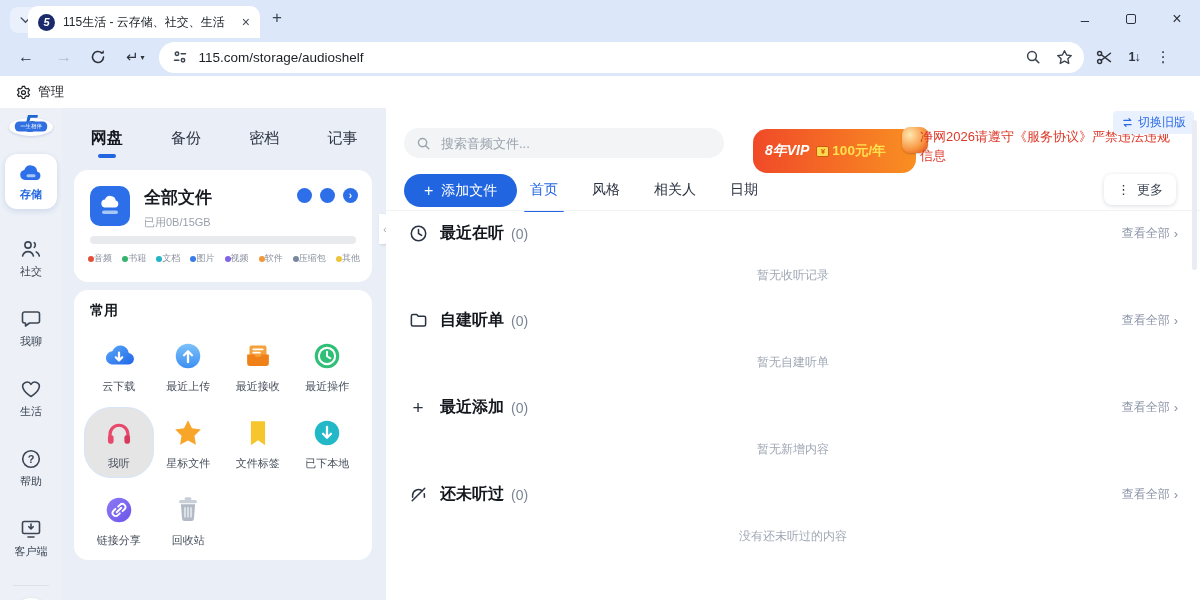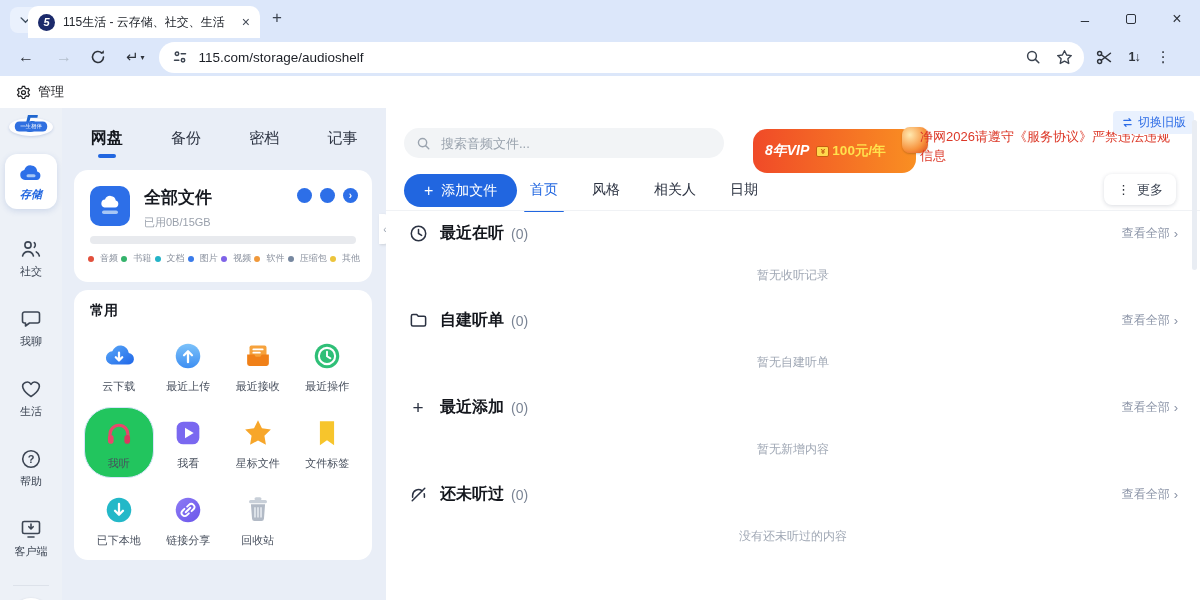--- a/index.html
+++ b/index.html
@@ -38,21 +38,21 @@
   .app{position:absolute;left:0;top:108px;width:1200px;height:492px;background:#fff;}
 
   
   .rail{position:absolute;left:0;top:0;width:62px;height:492px;background:#edf1f7;display:flex;flex-direction:column;align-items:center;}
   .logo{margin-top:10px;width:44px;height:44px;border-radius:50%;background:#fdfdfe;box-shadow:0 1px 3px rgba(40,80,160,.2);position:relative;display:flex;align-items:center;justify-content:center;}
   .logo .five{color:#1f66cf;font-size:24px;font-weight:700;font-style:italic;line-height:1;margin-top:-6px;}
   .logo .cap{position:absolute;bottom:4px;left:4px;right:4px;background:#2f6fe0;color:#fff;font-size:6px;text-align:center;border-radius:5px;padding:1px 0;transform:scale(.9);}
   .ritem{width:52px;display:flex;flex-direction:column;align-items:center;gap:3px;color:#3d4654;margin-top:28px;}
   .ritem .rlabel{font-size:11px;}
   .ritem.active{background:#fff;border-radius:12px;box-shadow:0 2px 6px rgba(60,100,180,.18);padding:8px 0 7px;margin-top:18px;color:#2166e0;}
-  .ritem.active .rlabel{color:#2166e0;font-weight:700;font-style:italic;}
+  .ritem.active .rlabel{color:#2166e0;font-weight:700;}
   .rail-div{width:36px;border-top:1px solid #dde2ea;margin-top:26px;}
   .avatar-wrap{position:relative;margin-top:12px;}
   .avatar{width:40px;height:40px;border-radius:50%;background:radial-gradient(circle at 35% 28%,#fbe39b 0%,#f2b35e 38%,#c96a3a 66%,#7e4126 100%);border:2px solid #fff;box-shadow:0 1px 3px rgba(0,0,0,.2);}
 
   
   .panel{position:absolute;left:62px;top:0;width:324px;height:492px;background:#e9eef7;}
   .ptabs{position:absolute;left:0;top:8px;width:324px;height:44px;display:flex;justify-content:space-around;align-items:center;padding:0 10px;gap:11px;}
   .ptab{font-size:15px;color:#2c3342;position:relative;padding:6px 2px;}
   .ptab.active{font-weight:700;font-size:16px;color:#14171d;}
   .ptab.active::after{content:"";position:absolute;left:50%;transform:translateX(-50%);bottom:-3px;width:18px;height:3.5px;border-radius:2px;background:#2166e0;}
@@ -61,29 +61,29 @@
   .drive-row{position:absolute;left:16px;top:16px;display:flex;}
   .drive-ic{width:40px;height:40px;flex:0 0 auto;}
   .drive-tx{margin-left:14px;}
   .drive-title{font-size:17px;font-weight:700;color:#171a21;}
   .drive-sub{font-size:11px;color:#9aa1ac;margin-top:6px;}
   .dots{position:absolute;right:14px;top:18px;display:flex;gap:8px;}
   .dot{width:15px;height:15px;border-radius:50%;background:#2d6fe8;}
   .dot.chev{color:#fff;font-size:10px;font-weight:700;display:flex;align-items:center;justify-content:center;line-height:1;}
   .bar{position:absolute;left:16px;right:16px;top:66px;height:8px;border-radius:4px;background:#e8eaee;}
   .legend{position:absolute;left:14px;right:12px;top:82px;display:flex;justify-content:space-between;}
-  .litem{display:flex;align-items:center;gap:6px;font-size:9px;color:#8a919e;white-space:nowrap;}
+  .litem{display:flex;align-items:center;gap:0;font-size:9px;color:#8a919e;white-space:nowrap;}
   .ldot{width:6px;height:6px;border-radius:50%;flex:0 0 auto;}
 
   .card2{top:182px;height:270px;}
   .common-title{position:absolute;left:16px;top:12px;font-size:14px;font-weight:700;color:#171a21;}
   .cgrid{position:absolute;left:10px;right:10px;top:40px;display:grid;grid-template-columns:repeat(4,1fr);row-gap:6px;}
   .citem{display:flex;flex-direction:column;align-items:center;padding:8px 0 6px;border-radius:10px;border:1px solid transparent;}
   .citem .clabel{font-size:11px;color:#474f5d;margin-top:6px;white-space:nowrap;}
-  .citem.active{background:#22c55e;border-color:#d7e5fb;border-radius:27px;}
+  .citem.active{background:#e5e5e5;border-color:#d7e5fb;border-radius:27px;}
   .cicon{width:34px;height:34px;display:flex;align-items:center;justify-content:center;}
 
   .collapse-handle{position:absolute;left:379px;top:106px;width:12px;height:30px;background:#fff;border-radius:0 7px 7px 0;box-shadow:1px 1px 3px rgba(0,0,0,.12);display:flex;align-items:center;justify-content:center;color:#9aa3b0;font-size:10px;}
 
   
   .main{position:absolute;left:386px;top:0;width:814px;height:492px;background:#fff;}
   .searchbox{position:absolute;left:18px;top:20px;width:320px;height:30px;background:#f2f4f6;border-radius:16px;display:flex;align-items:center;padding:0 12px;color:#8e98a5;}
   .searchbox input{border:0;outline:0;background:transparent;font-size:13px;color:#3a424e;margin-left:8px;width:250px;}
   .searchbox input::placeholder{color:#9aa3ae;}
   .vip{position:absolute;left:367px;top:21px;height:44px;border-radius:14px;background:linear-gradient(90deg,#f04a28,#f98f22);display:flex;align-items:center;padding:0 30px 0 12px;white-space:nowrap;}
@@ -392,29 +392,20 @@
                   <path d="M8.5 22.5v-3.2a9.5 9.5 0 0 1 19 0v3.2" fill="none" stroke="#e8486b" stroke-width="3.4" stroke-linecap="round"></path>
                   <rect x="6.3" y="20" width="6" height="9.5" rx="3" fill="#e8486b"></rect>
                   <rect x="23.7" y="20" width="6" height="9.5" rx="3" fill="#d83a5f"></rect>
                 </svg>
             </span>
             <span class="clabel">我听</span>
           </div>
           <div class="citem">
             <span class="cicon">
               <svg width="34" height="34" viewBox="0 0 36 36">
-                  <rect x="6" y="6" width="24" height="24" rx="7" fill="#7a68f0"></rect>
-                  <path d="M14.8 12.5l9.2 5.5-9.2 5.5z" fill="#fff"></path>
-                </svg>
-            </span>
-            <span class="clabel">我看</span>
-          </div>
-          <div class="citem">
-            <span class="cicon">
-              <svg width="34" height="34" viewBox="0 0 36 36">
                   <path d="M18 4.5l4.2 8.5 9.4 1.4-6.8 6.6 1.6 9.4L18 26l-8.4 4.4 1.6-9.4-6.8-6.6 9.4-1.4z" fill="#f7a62a"></path>
                 </svg>
             </span>
             <span class="clabel">星标文件</span>
           </div>
           <div class="citem">
             <span class="cicon">
               <svg width="34" height="34" viewBox="0 0 36 36">
                   <path d="M10.5 5.5h15v25.5l-7.5-5.2-7.5 5.2z" fill="#f7c52c"></path>
                 </svg>

